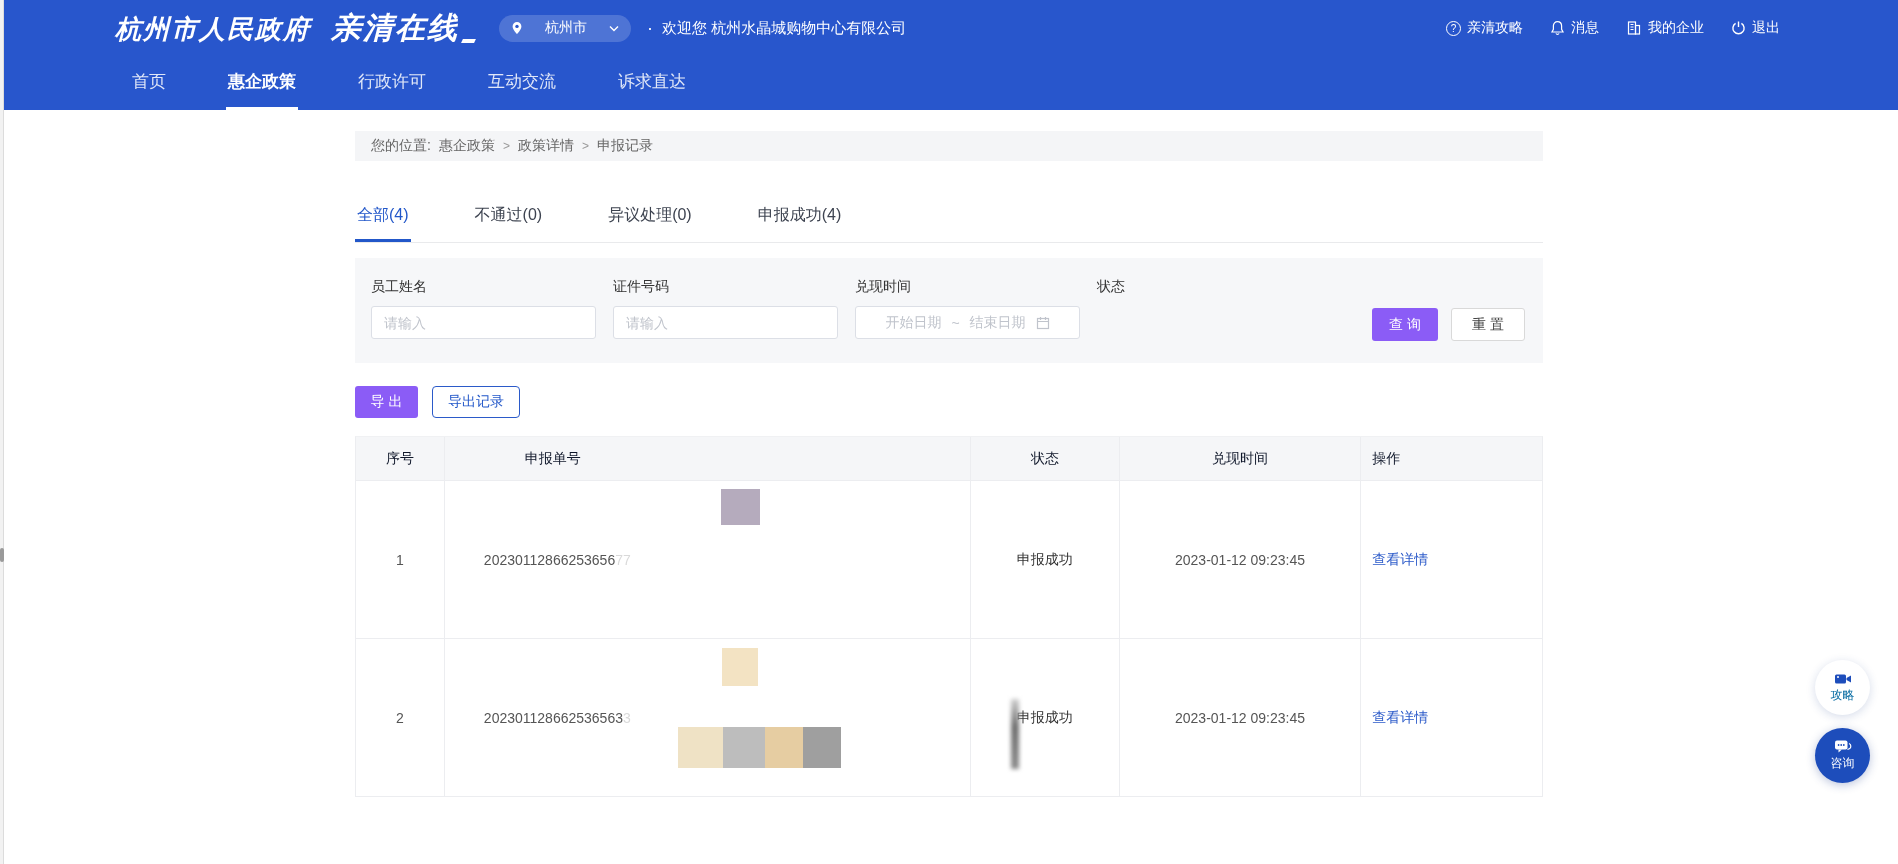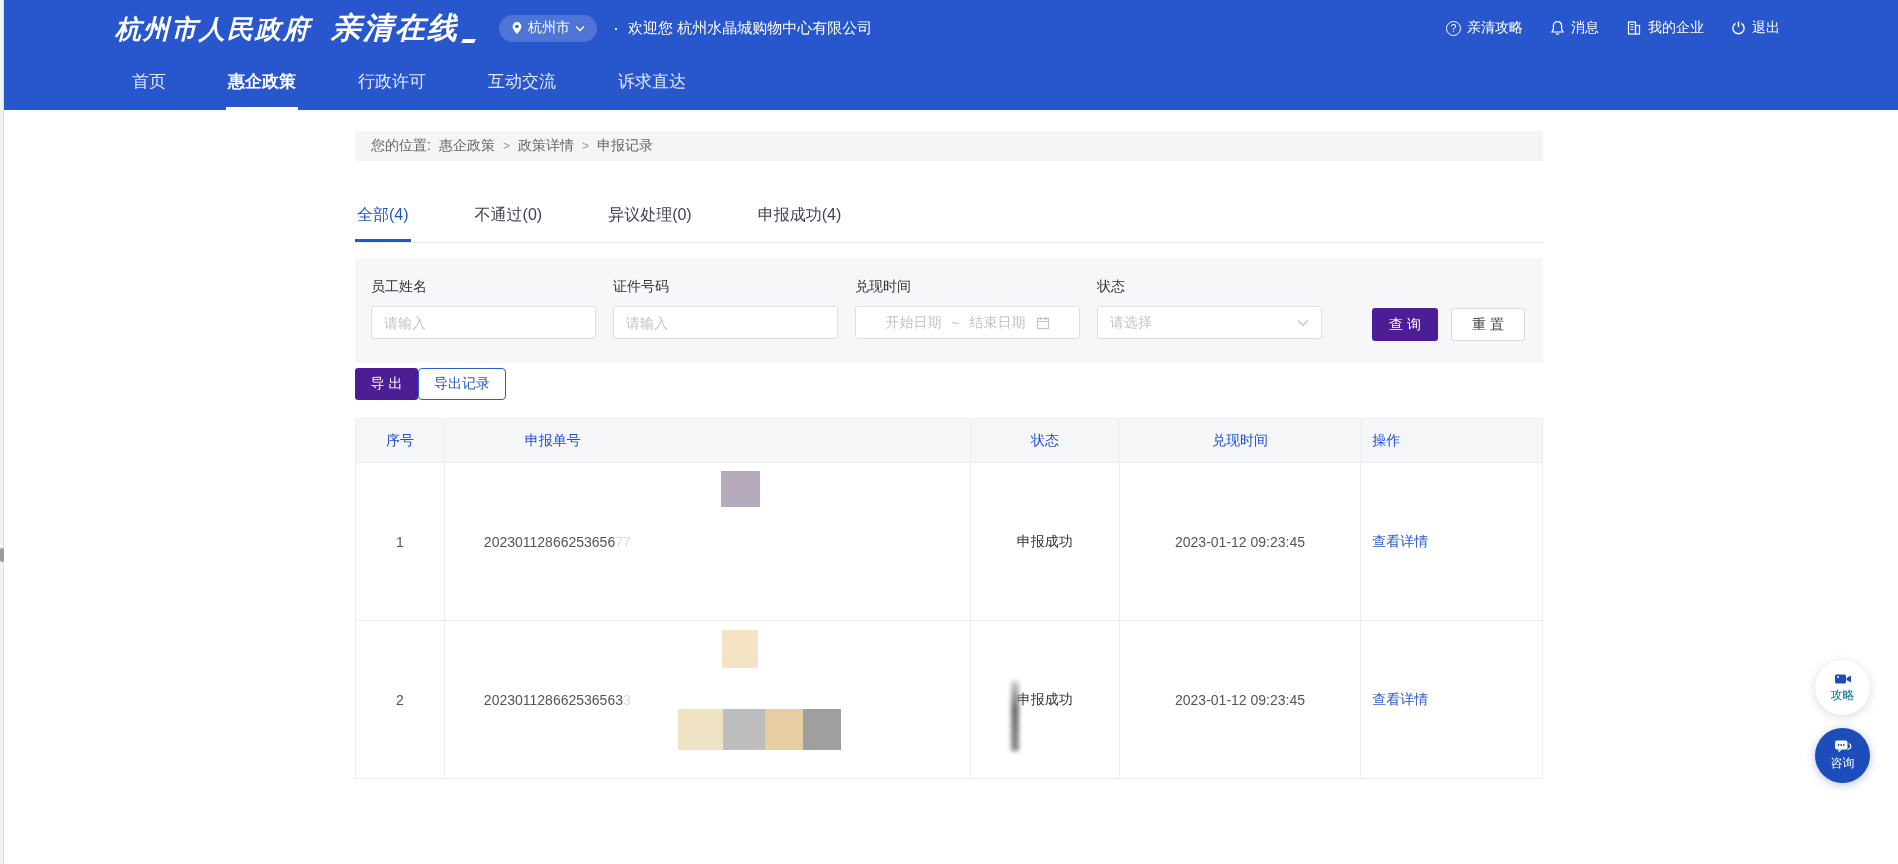--- a/index.html
+++ b/index.html
@@ -16,21 +16,21 @@
   
   .header { background:#2856cc; height:110px; color:#fff; }
   .header-top { height:56px; display:flex; align-items:center; padding-left:115px; }
   .logo { display:flex; align-items:baseline; font-style:italic; font-weight:bold;
     letter-spacing:2px; position:relative; }
   .logo-gov { font-size:26px; }
   .logo-brand { font-size:30px; margin-left:20px; }
   .logo-flourish { position:absolute; right:-16px; bottom:6px; width:13px; height:4px;
     background:#fff; transform:skewX(-25deg); }
   .loc-pill { margin-left:40px; height:27px; background:rgba(255,255,255,.18);
-    border-radius:14px; display:flex; align-items:center; gap:5px; padding:0 12px;
+    border-radius:14px; display:flex; align-items:center; gap:22px; padding:0 12px;
     font-size:14px; cursor:pointer; }
   .welcome { display:flex; align-items:center; margin-left:16px; font-size:15px; gap:9px; }
   .welcome .dot { font-size:18px; }
   .header-utils { margin-left:auto; padding-right:118px; display:flex; gap:27px;
     font-size:14px; align-items:center; }
   .util { display:flex; align-items:center; gap:6px; cursor:pointer; white-space:nowrap; }
   .qmark { display:inline-flex; width:15px; height:15px; border:1.4px solid #fff;
     border-radius:50%; font-size:10px; align-items:center; justify-content:center;
     font-style:normal; }
   .icon-svg { display:inline-block; vertical-align:middle; }
@@ -65,44 +65,44 @@
   .field-label { font-size:14px; color:#333; margin-bottom:10px; }
   .control { height:33px; background:#fff; border:1px solid #dcdfe6; border-radius:3px;
     font-size:14px; display:flex; align-items:center; padding:0 12px; color:#333; width:100%; }
   input.control::placeholder { color:#c0c4cc; }
   .daterange { justify-content:center; gap:10px; color:#c0c4cc; cursor:pointer; }
   .select { cursor:pointer; }
   .select .ph { color:#c0c4cc; }
   .select .chev { margin-left:auto; color:#c0c4cc; }
   .filter-btns { margin-left:auto; margin-top:30px; display:flex; gap:13px; }
   .btn { border:none; border-radius:3px; font-size:14px; cursor:pointer; }
-  .btn-primary { background:#4c1d95; color:#fff; }
+  .btn-primary { background:#8b5cf6; color:#fff; }
   .btn-plain { background:#fff; border:1px solid #d9d9d9; color:#444; }
   .btn-outline-blue { background:#fff; border:1px solid #2b5ac9; color:#2257c9; }
   .btn-search { width:66px; height:33px; }
   .btn-reset { width:74px; height:33px; }
 
-  .export-row { margin-top:5px; display:flex; }
+  .export-row { margin-top:23px; display:flex; gap:14px; }
   .btn-export { width:63px; height:32px; }
   .btn-export-rec { width:88px; height:32px; border-radius:4px; }
 
   
   .table { margin-top:18px; border-left:1px solid #ecedf0; border-right:1px solid #ecedf0;
     border-top:1px solid #f0f1f3; }
   .t-row { display:flex; border-bottom:1px solid #ecedf0; }
   .t-cell { display:flex; align-items:center; font-size:14px; color:#555;
     border-right:1px solid #ecedf0; position:relative; overflow:hidden; }
   .t-cell:last-child { border-right:none;text-align:right; }
   .c-idx { width:89px; justify-content:center; }
   .c-declare { width:527px; padding-left:39px; }
   .c-status { width:149px; justify-content:center; color:#333; }
   .c-time { width:242px; justify-content:center; }
   .c-op { width:181px; padding-left:11px; }
   .t-row.head { height:44px; background:#f5f6f8; }
-  .t-row.head .t-cell { color:#1d4ed8; }
+  .t-row.head .t-cell { color:#0f172a; }
   .t-row.head .c-declare { padding-left:80px; }
   .t-row.head .c-status,.t-row.head .c-time { justify-content:center; }
   .t-row.body { height:158px; background:#fff; }
   .link { color:#2b5ac9; cursor:pointer; }
   .faded { opacity:.22; }
 
   
   .redact { position:absolute; }
   .r1-block { left:276px; top:8px; width:39px; height:36px; background:#a89cb2; opacity:.85; }
   .r2-block { left:277px; top:9px; width:36px; height:38px; background:#f3e3c3; }
@@ -229,26 +229,20 @@
           <span>~</span>
           <span>结束日期</span>
           <svg class="icon-svg" width="14" height="14" viewBox="0 0 14 14">
             <rect x="1.5" y="2.5" width="11" height="10" fill="none" stroke="#c0c4cc" stroke-width="1.2"></rect>
             <path d="M4.5 1v3M9.5 1v3M1.5 5.5h11" stroke="#c0c4cc" stroke-width="1.2"></path>
           </svg>
         </div>
       </div>
       <div class="field">
         <div class="field-label">状态</div>
-        <div class="control select">
-          <span class="ph">请选择</span>
-          <svg class="icon-svg chev" width="12" height="8" viewBox="0 0 12 8">
-            <polyline points="1,1.5 6,6.5 11,1.5" fill="none" stroke="#c0c4cc" stroke-width="1.3"></polyline>
-          </svg>
-        </div>
       </div>
       <div class="filter-btns">
         <button class="btn btn-primary btn-search">查 询</button>
         <button class="btn btn-plain btn-reset">重 置</button>
       </div>
     </div>
 
     <div class="export-row">
       <button class="btn btn-primary btn-export">导 出</button>
       <button class="btn btn-outline-blue btn-export-rec">导出记录</button>

